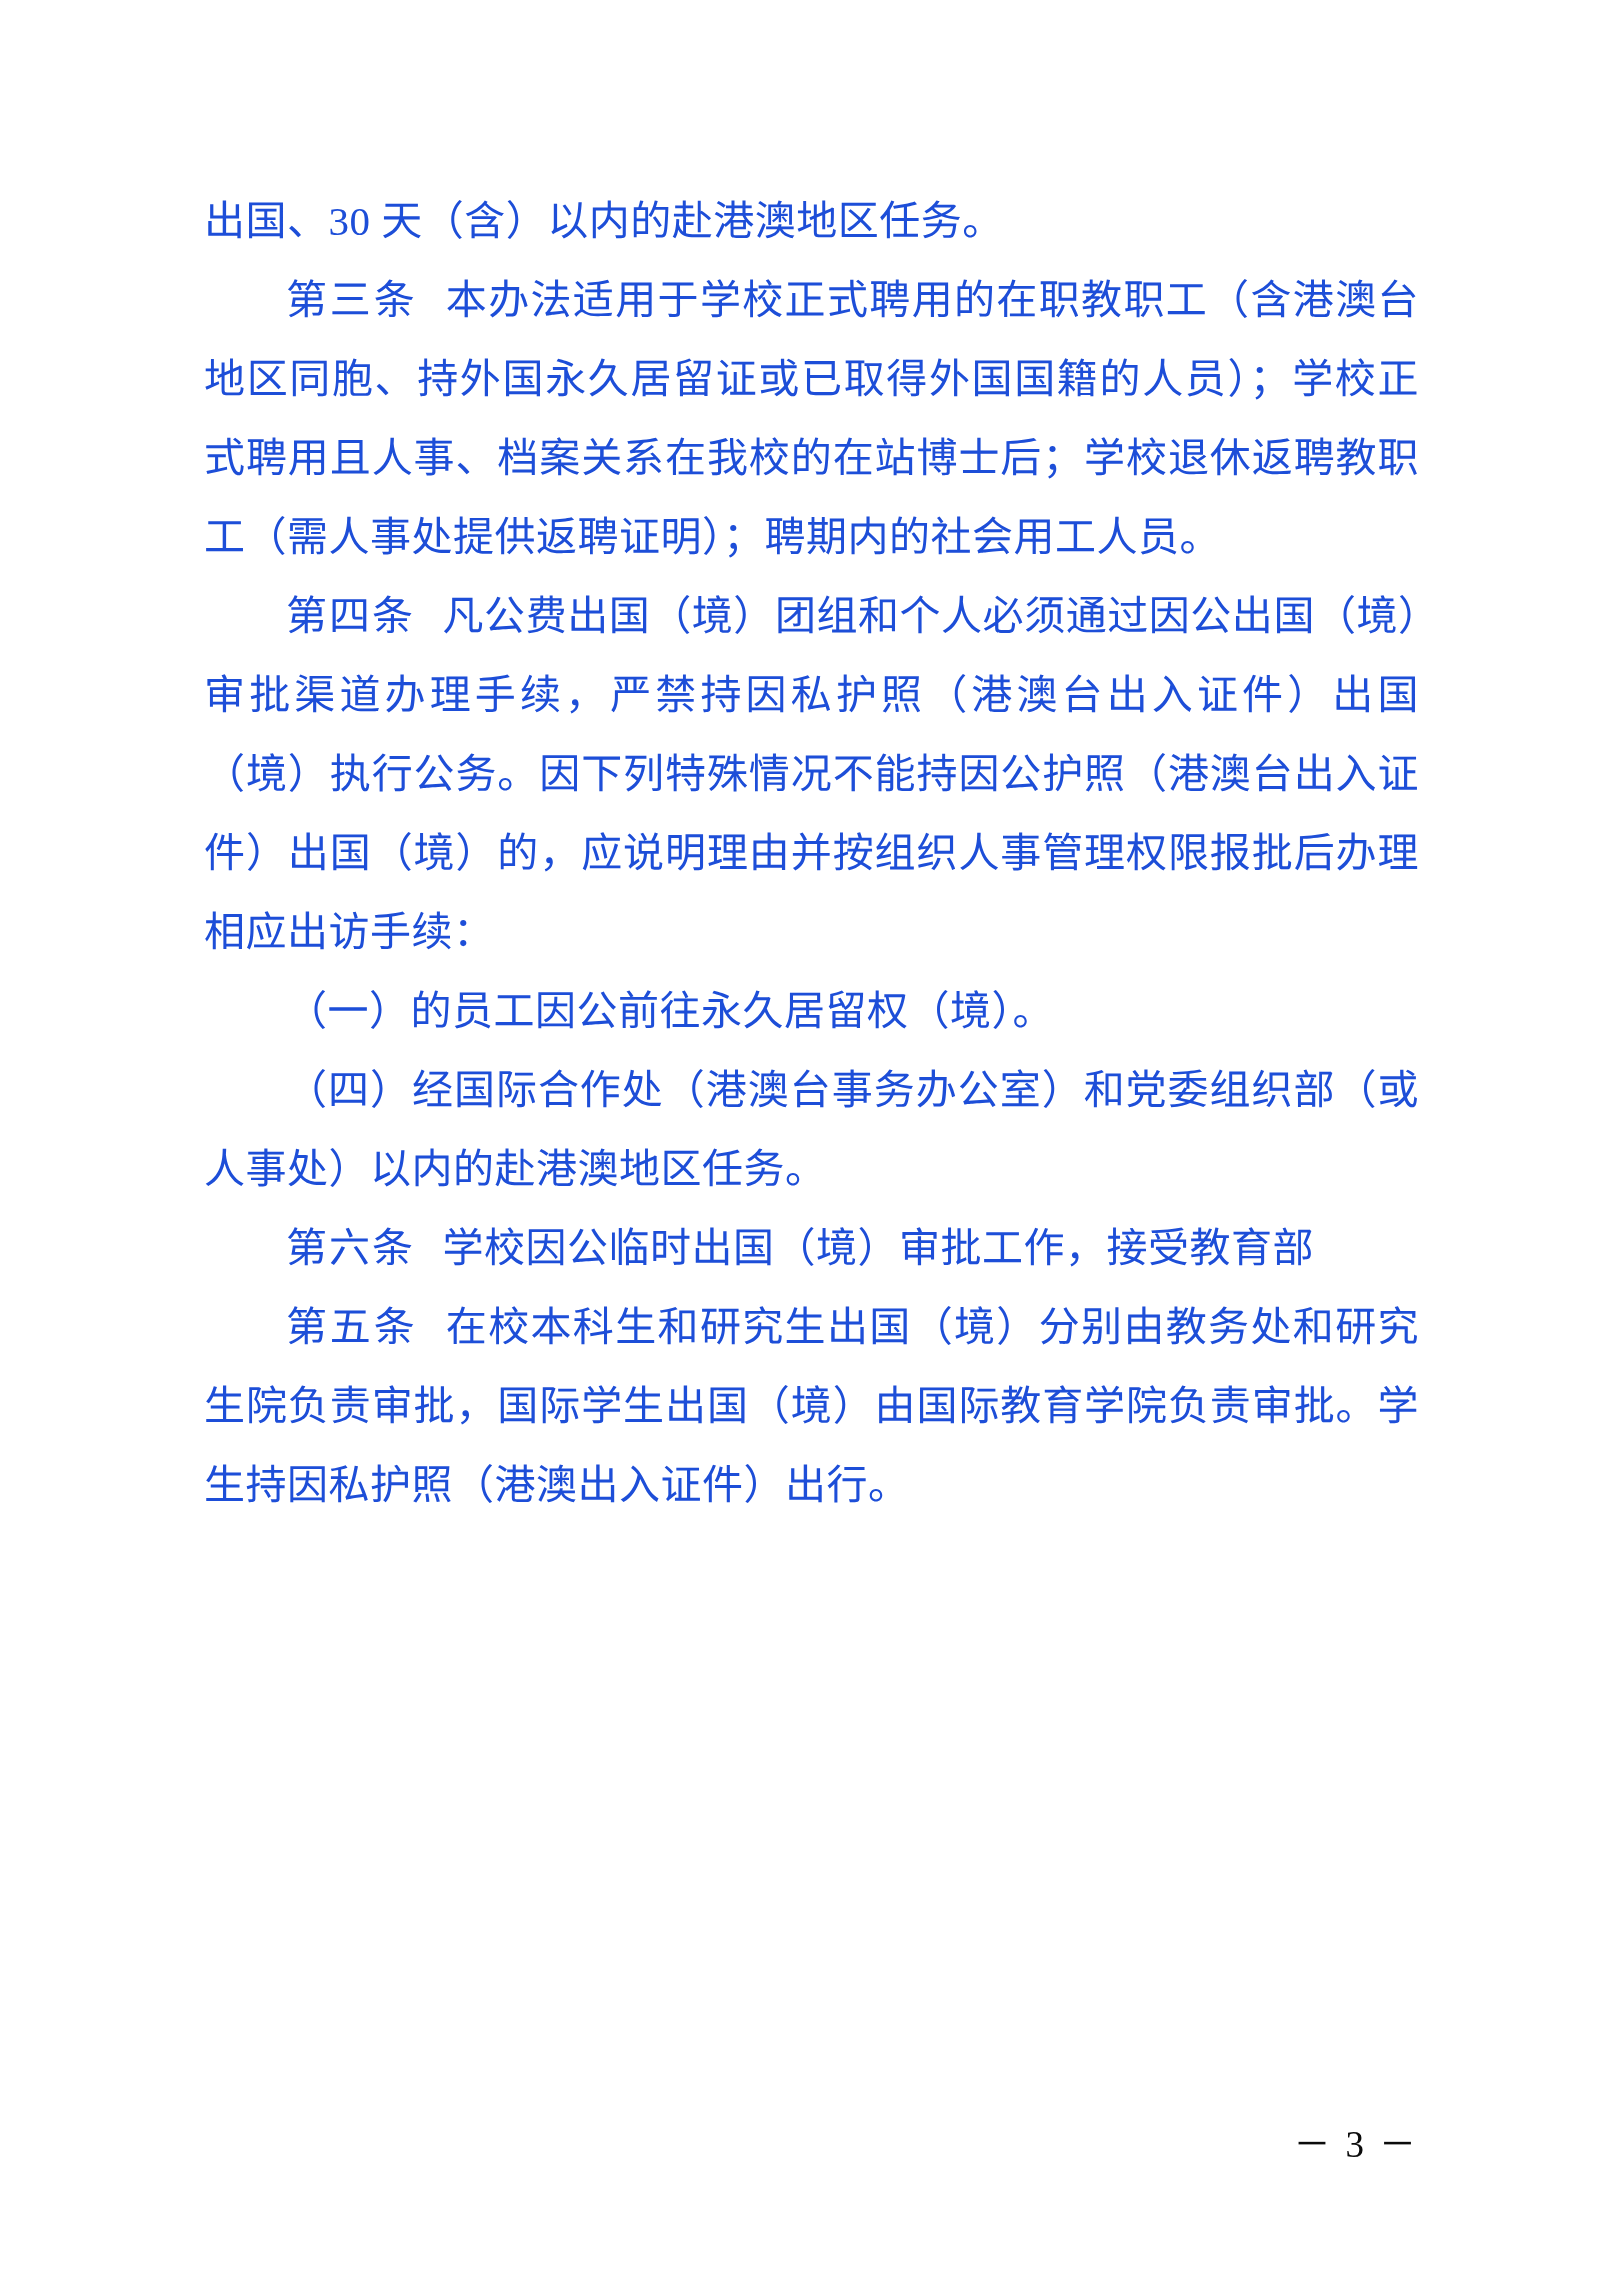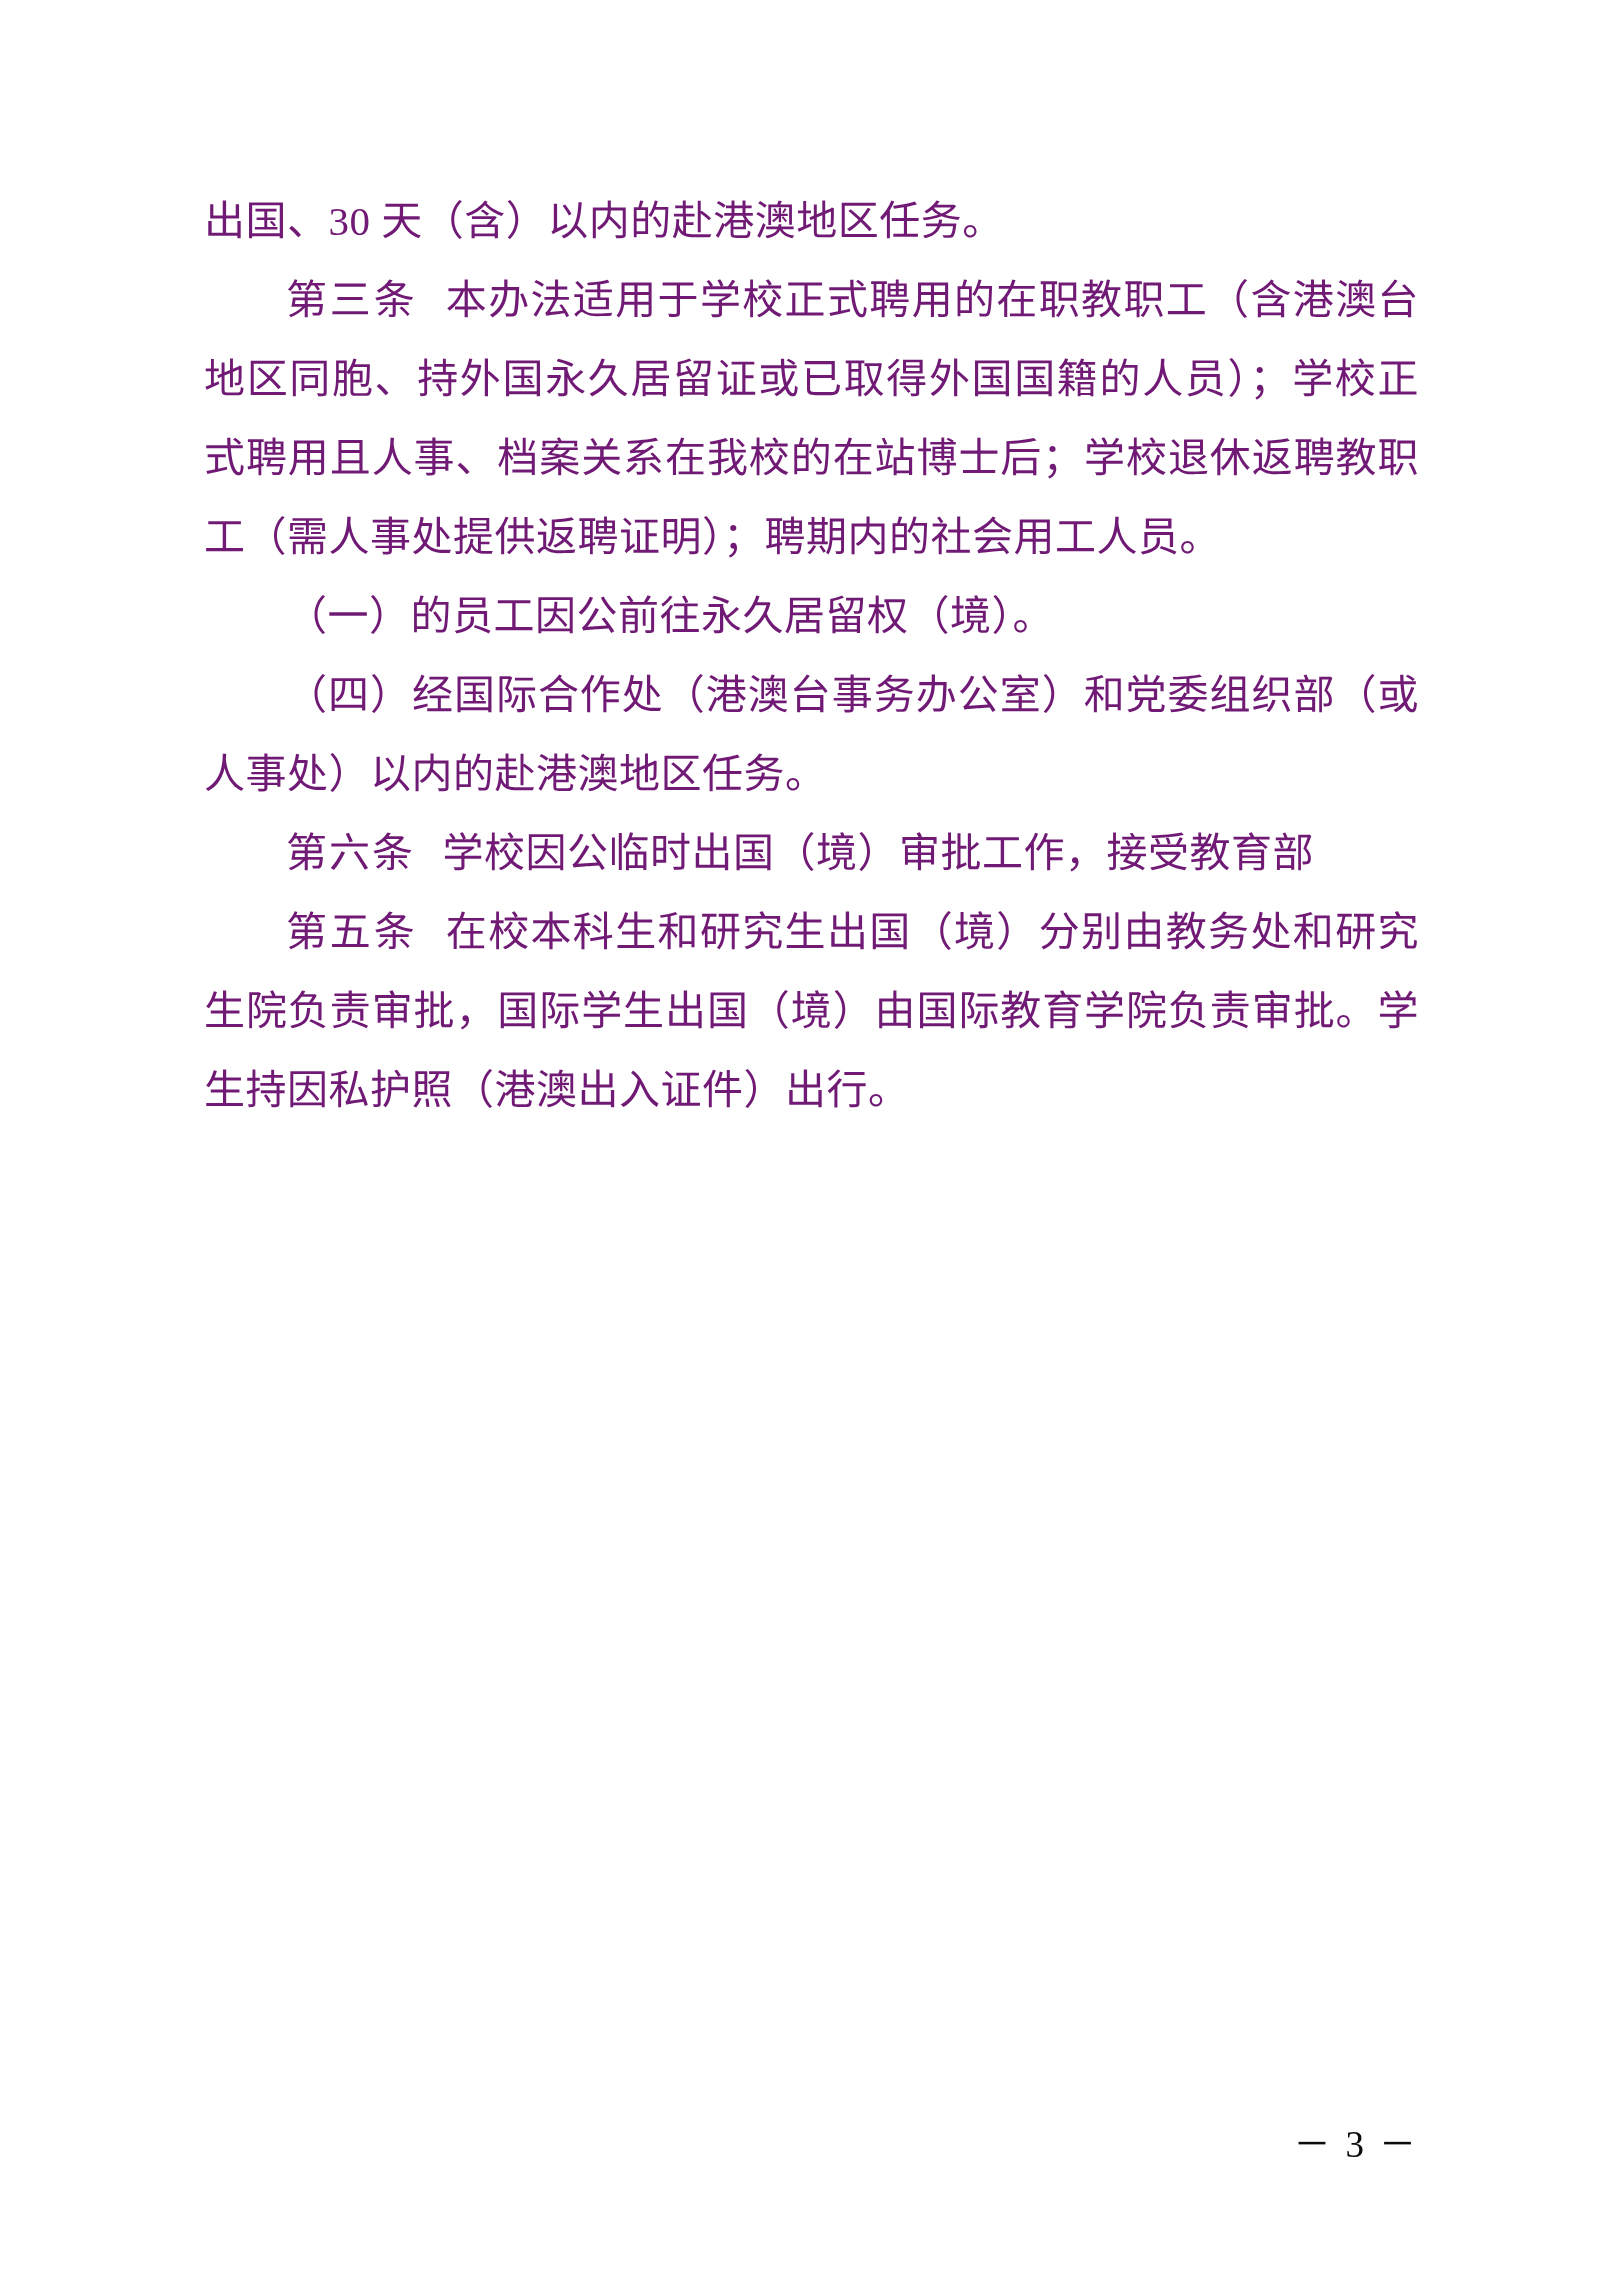--- a/index.html
+++ b/index.html
@@ -30,21 +30,21 @@
     top: 182px;
     width: 1215px;
   }
   .para {
     font-size: 41px;
     line-height: 79px;
     letter-spacing: 0.5px;
     text-align: justify;
     text-justify: inter-ideograph;
     margin: 0;
-    color: #701a75;
+    color: #1d4ed8;
     font-family: "Liberation Serif", "DejaVu Serif", serif;
   }
   .para.indent {
     text-indent: 82px;
   }
   .para .art {
     font-weight: normal;
     letter-spacing: 2px;
   }
   .para .gap {
@@ -69,20 +69,23 @@
   <div class="content">
 
     <p class="para">
       <span>出国、30 天（含）以内的赴港澳地区任务。</span>
     </p>
 
     <p class="para indent">
       <span class="art">第三条</span><span class="gap"></span><span>本办法适用于学校正式聘用的在职教职工（含港澳台地区同胞、持外国永久居留证或已取得外国国籍的人员）；学校正式聘用且人事、档案关系在我校的在站博士后；学校退休返聘教职工（需人事处提供返聘证明）；聘期内的社会用工人员。</span>
     </p>
 
+    <p class="para indent">
+      <span class="art">第四条</span><span class="gap"></span><span>凡公费出国（境）团组和个人必须通过因公出国（境）审批渠道办理手续，严禁持因私护照（港澳台出入证件）出国（境）执行公务。因下列特殊情况不能持因公护照（港澳台出入证件）出国（境）的，应说明理由并按组织人事管理权限报批后办理相应出访手续：</span>
+    </p>
 
     <p class="para indent">
       <span>（一）的员工因公前往永久居留权（境）。</span>
     </p>
 
 
 
     <p class="para indent">
       <span>（四）经国际合作处（港澳台事务办公室）和党委组织部（或人事处）以内的赴港澳地区任务。</span>
     </p>

